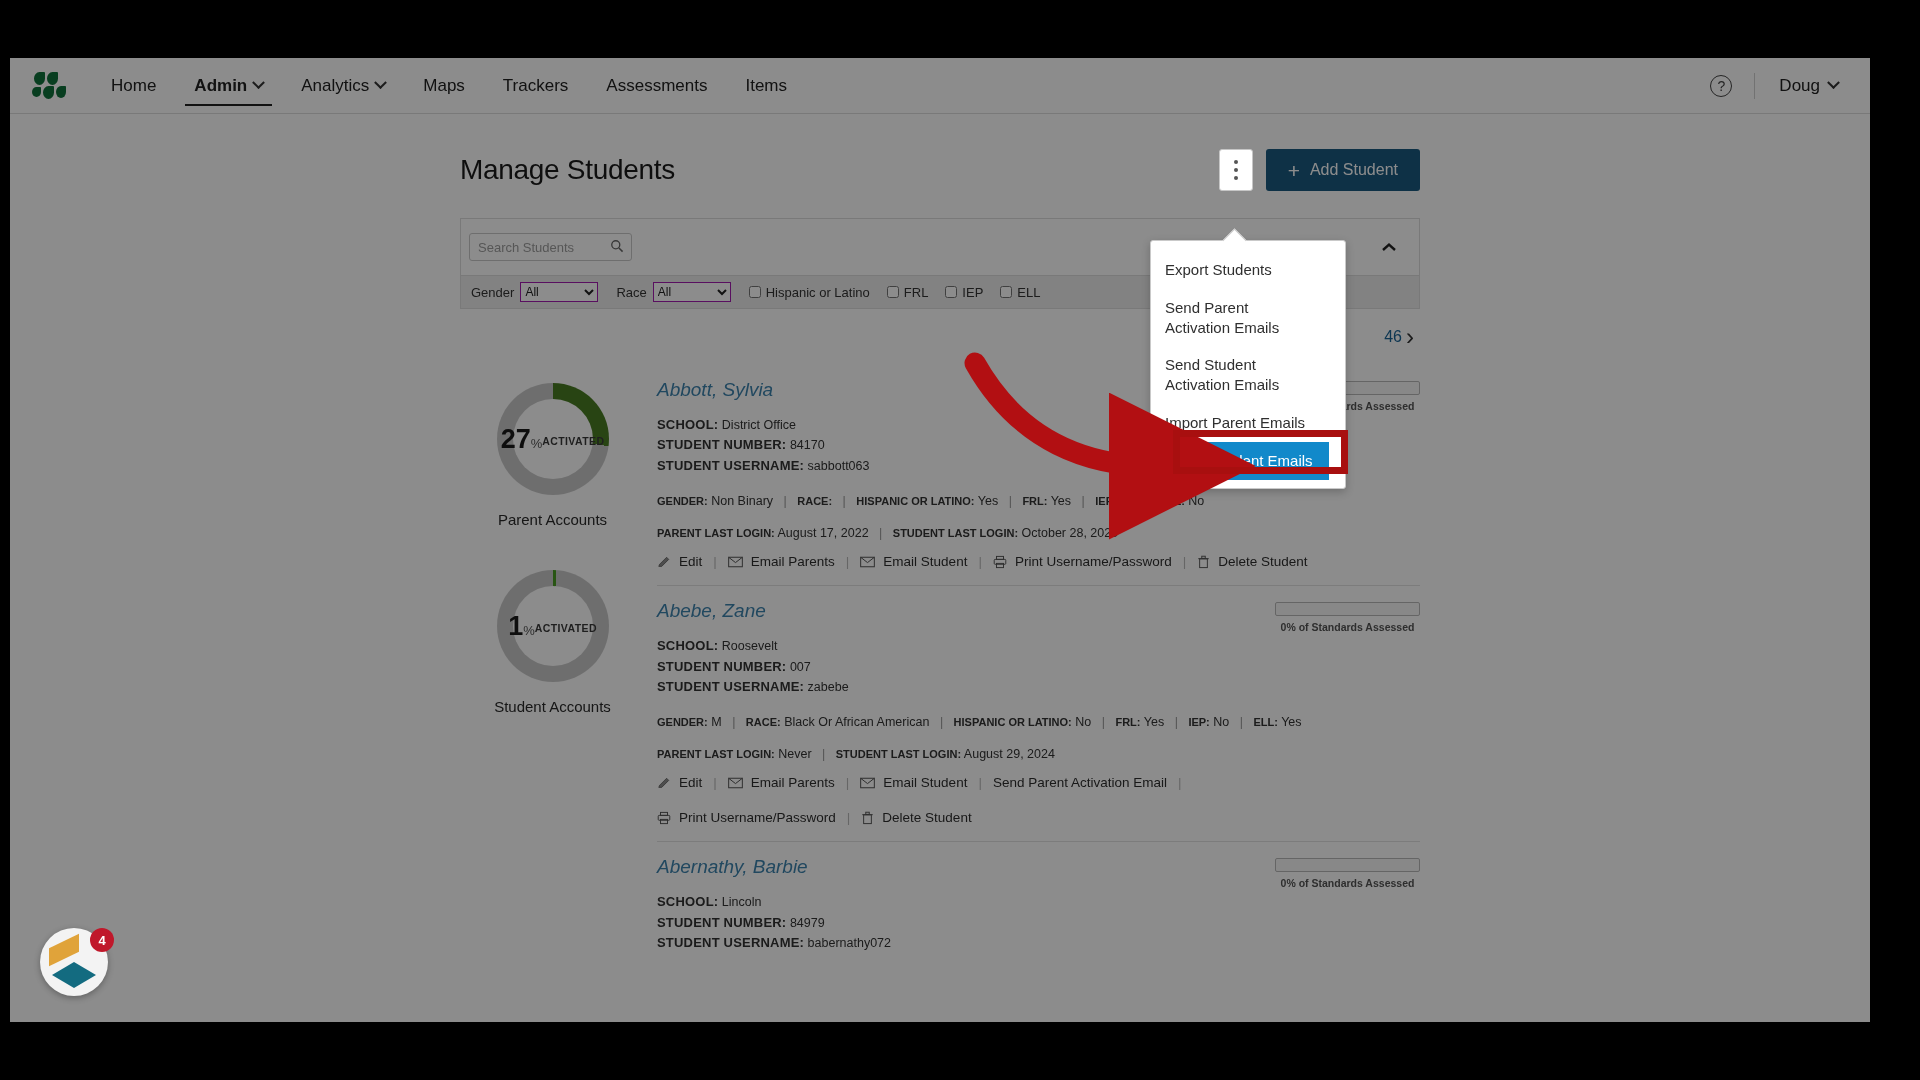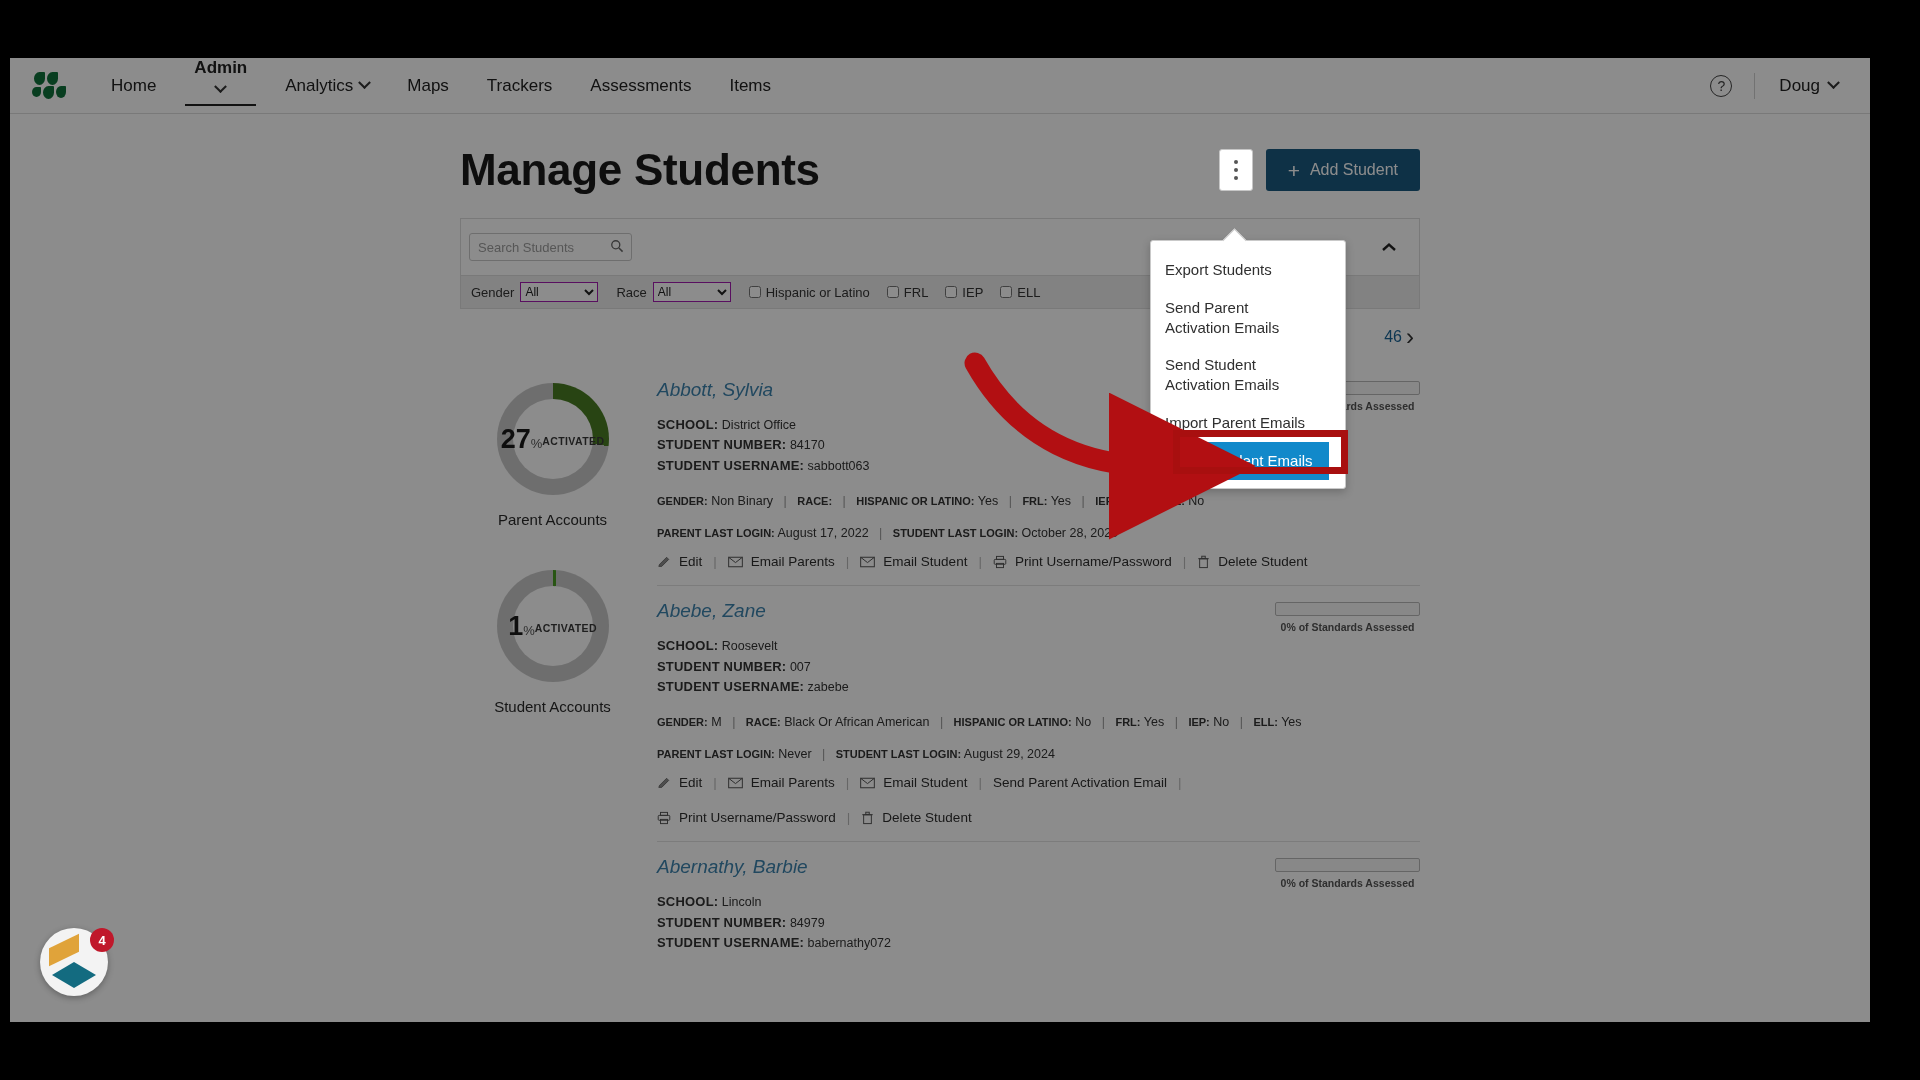--- a/index.html
+++ b/index.html
@@ -36,41 +36,41 @@
     background: #ffffff; border-bottom: 1px solid #dcdcdc;
     display: flex; align-items: center; padding: 0 22px;
   }
   #logo { width: 34px; height: 30px; position: relative; margin-right: 26px; flex: none; }
   .leaf { position:absolute; background:#10713b; border-radius:60% 10% 60% 60%; }
   .nav-links { display: flex; align-items: center; height: 56px; }
   .nav-item {
     position: relative; height: 56px; display:flex; align-items:center; gap:7px;
     padding: 0 19px; font-size: 17px; color: #222; cursor: pointer; white-space: nowrap;
   }
-  .nav-item.active { font-weight: 700; flex-direction: column; }
+  .nav-item.active { font-weight: 700; }
   .nav-item.active::after {
     content:""; position:absolute; left:10px; right:10px; bottom:8px; height:2px; background:#222;
   }
   .caret { display:inline-block; width:9px; height:9px; border-right:2px solid #333; border-bottom:2px solid #333;
            transform: rotate(45deg) translate(-2px,-2px); }
   .nav-right { margin-left:auto; display:flex; align-items:center; gap:0; }
   .help-ic {
     width:22px; height:22px; border:1.7px solid #444; border-radius:50%;
     display:flex; align-items:center; justify-content:center;
     font-size:14px; color:#444; cursor:pointer; margin-right:22px;
   }
   .vdiv { width:1px; height:26px; background:#cfcfcf; margin-right:24px; }
   .user { display:flex; align-items:center; gap:9px; font-size:17px; color:#222; cursor:pointer; margin-right:10px; }
 
   
   #page { position:relative; width:100%; padding: 30px 0 0 0; }
   #content { width: 960px; margin: 0 auto; position: relative; }
 
   #titlerow { display:flex; align-items:center; height: 52px; margin-bottom: 22px; }
-  #page-title { font-size: 44px; font-weight: 700; color:#1b1b1b; letter-spacing:-0.3px; }
+  #page-title { font-size: 28px; font-weight: 400; color:#1b1b1b; letter-spacing:-0.3px; }
   #titlerow .spacer { flex:1; }
   #kebab {
     width: 34px; height: 42px; border:1px solid #c6c6c6; border-radius:3px; background:#fff;
     display:flex; flex-direction:column; align-items:center; justify-content:center; gap:4px;
     cursor:pointer; margin-right: 13px; position:relative; z-index: 62;
   }
   #kebab i { width:4px; height:4px; border-radius:50%; background:#555; display:block; }
   #add-student {
     height: 42px; padding: 0 22px; background:#1a5a80; color:#fff; border:none; border-radius:3px;
     font-size:16px; display:flex; align-items:center; gap:10px; cursor:pointer;

